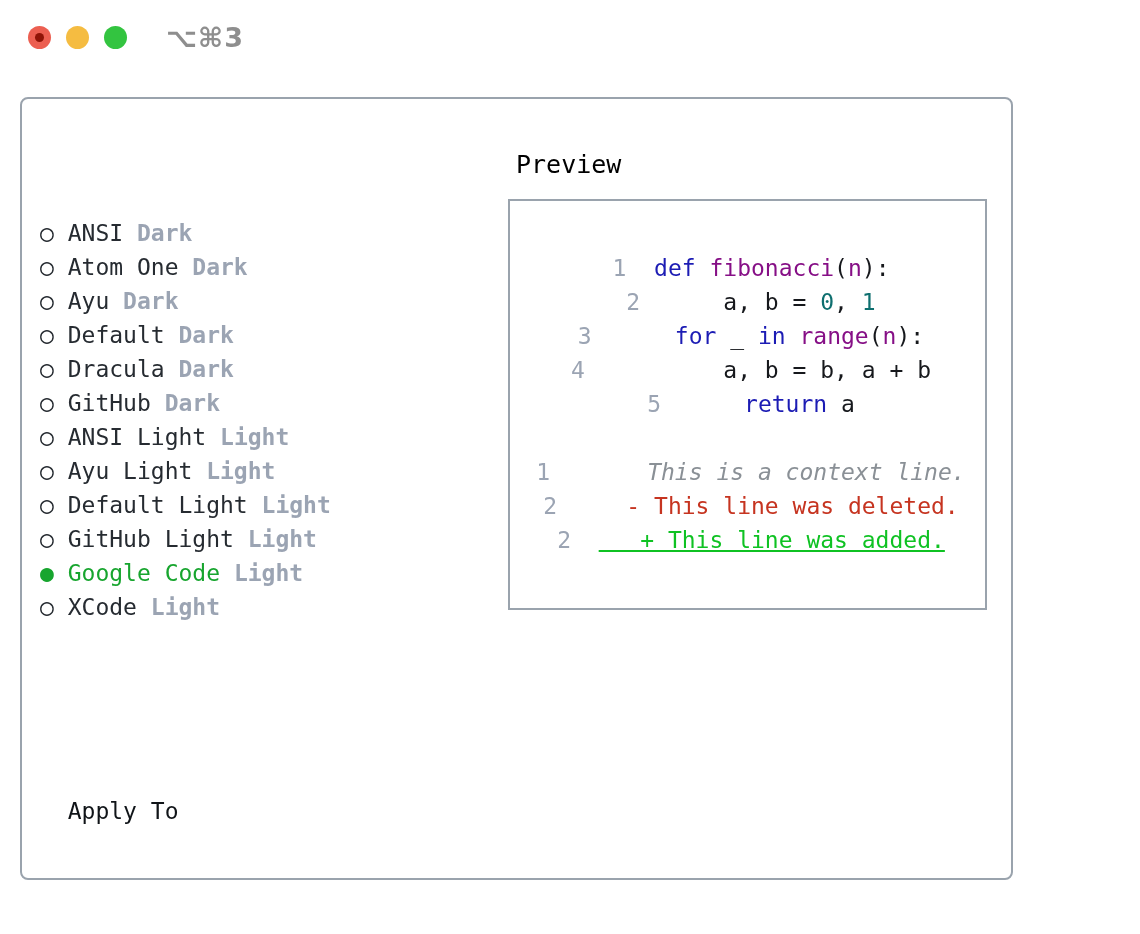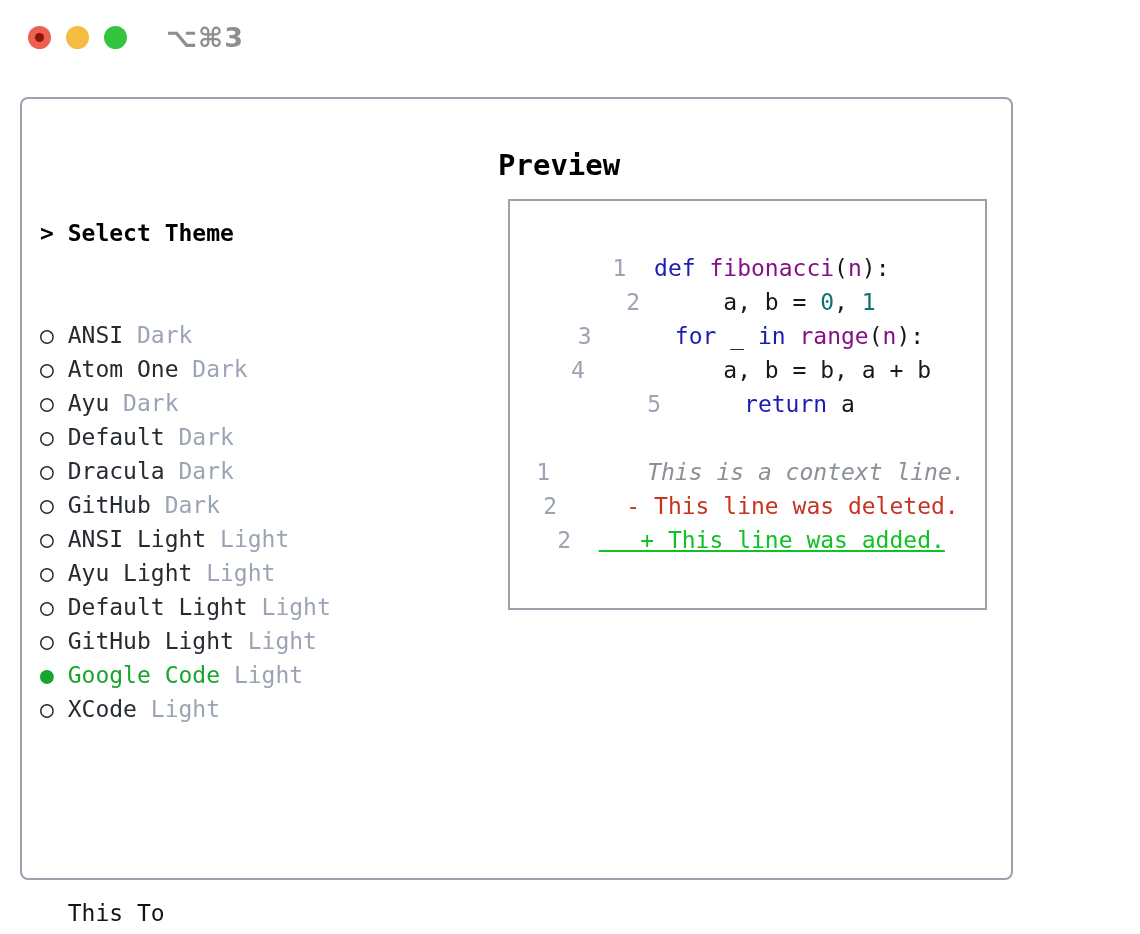--- a/index.html
+++ b/index.html
@@ -29,26 +29,26 @@
     border:2px solid var(--border);border-radius:8px;background:#fff;}
 
   
   .left-col{position:absolute;left:18px;top:49px;font-size:23px;line-height:34px;
     white-space:pre;color:var(--text);}
   .row{height:34px;}
   .h{font-weight:bold;color:var(--heading);}
   .bullet{color:var(--text);}
   .bullet.sel{color:var(--accent-green);}
   .name.sel{color:var(--accent-green);text-align:center;}
-  .variant{color:var(--muted);}
+  .variant{color:var(--muted);font-weight:bold;}
   .h2{color:#101418;}
 
   
-  .preview-label{position:absolute;left:476px;top:49px;height:34px;line-height:34px;
-    font-size:29px;font-weight:bold;color:var(--heading);}
+  .preview-label{position:absolute;left:494px;top:49px;height:34px;line-height:34px;
+    font-size:25px;font-weight:normal;color:var(--heading);}
   .preview-box{position:absolute;left:486px;top:100px;width:479px;height:411px;
     border:2px solid var(--border);background:#fff;overflow:hidden;}
   .code{padding:50px 0 0 7px;font-size:23px;line-height:34px;white-space:pre;}
   .cl{height:34px;text-align:center;}
   .tk-num{color:var(--code-linenum);}
   .tk-kw{color:var(--code-keyword);}
   .tk-typ{color:var(--code-type);}
   .tk-lit{color:var(--code-literal);}
   .tk-pln{color:var(--code-plain);}
   .tk-ctx{color:var(--diff-context);font-style:italic;}
@@ -63,24 +63,23 @@
       <span class="dot"></span>
     </span>
   <span class="tl yellow"></span>
   <span class="tl green"></span>
   <span class="window-title">⌥⌘3</span>
 </div>
 
 <div class="main-box">
 
   <div class="left-col">
-    <div class="row"><span class="h"><span>&gt;</span> </span><span class="h">Select Theme</span></div>
     <div id="theme-items"><div class="row"><span class="bullet">○ </span><span class="name">ANSI</span><span class="variant"> Dark</span></div><div class="row"><span class="bullet">○ </span><span class="name">Atom One</span><span class="variant"> Dark</span></div><div class="row"><span class="bullet">○ </span><span class="name">Ayu</span><span class="variant"> Dark</span></div><div class="row"><span class="bullet">○ </span><span class="name">Default</span><span class="variant"> Dark</span></div><div class="row"><span class="bullet">○ </span><span class="name">Dracula</span><span class="variant"> Dark</span></div><div class="row"><span class="bullet">○ </span><span class="name">GitHub</span><span class="variant"> Dark</span></div><div class="row"><span class="bullet">○ </span><span class="name">ANSI Light</span><span class="variant"> Light</span></div><div class="row"><span class="bullet">○ </span><span class="name">Ayu Light</span><span class="variant"> Light</span></div><div class="row"><span class="bullet">○ </span><span class="name">Default Light</span><span class="variant"> Light</span></div><div class="row"><span class="bullet">○ </span><span class="name">GitHub Light</span><span class="variant"> Light</span></div><div class="row"><span class="bullet sel">● </span><span class="name sel">Google Code</span><span class="variant"> Light</span></div><div class="row"><span class="bullet">○ </span><span class="name">XCode</span><span class="variant"> Light</span></div></div>
     <div class="row"> </div>
-    <div class="row"><span>  </span><span class="h2">This To</span></div>
+    <div class="row"><span>  </span><span class="h2">Apply To</span></div>
     
     
     
   </div>
 
   <div class="preview-label">Preview</div>
 
   <div class="preview-box">
     <div class="code" id="code"><div class="cl"><span class="tk-num">1  </span><span class="tk-kw">def</span><span class="tk-pln"> </span><span class="tk-typ">fibonacci</span><span class="tk-pln">(</span><span class="tk-typ">n</span><span class="tk-pln">):</span></div><div class="cl"><span class="tk-num">2  </span><span class="tk-pln">    a, b = </span><span class="tk-lit">0</span><span class="tk-pln">, </span><span class="tk-lit">1</span></div><div class="cl"><span class="tk-num">3  </span><span class="tk-pln">    </span><span class="tk-kw">for</span><span class="tk-pln"> _ </span><span class="tk-kw">in</span><span class="tk-pln"> </span><span class="tk-typ">range</span><span class="tk-pln">(</span><span class="tk-typ">n</span><span class="tk-pln">):</span></div><div class="cl"><span class="tk-num">4  </span><span class="tk-pln">        a, b = b, a + b</span></div><div class="cl"><span class="tk-num">5  </span><span class="tk-pln">    </span><span class="tk-kw">return</span><span class="tk-pln"> a</span></div><div class="cl">&nbsp;</div><div class="cl"><span class="tk-num">1  </span><span class="tk-ctx">     This is a context line.</span></div><div class="cl"><span class="tk-num">2  </span><span class="tk-del">   - This line was deleted.</span></div><div class="cl"><span class="tk-num">2  </span><span class="tk-add">   + This line was added.</span></div></div>
   </div>

